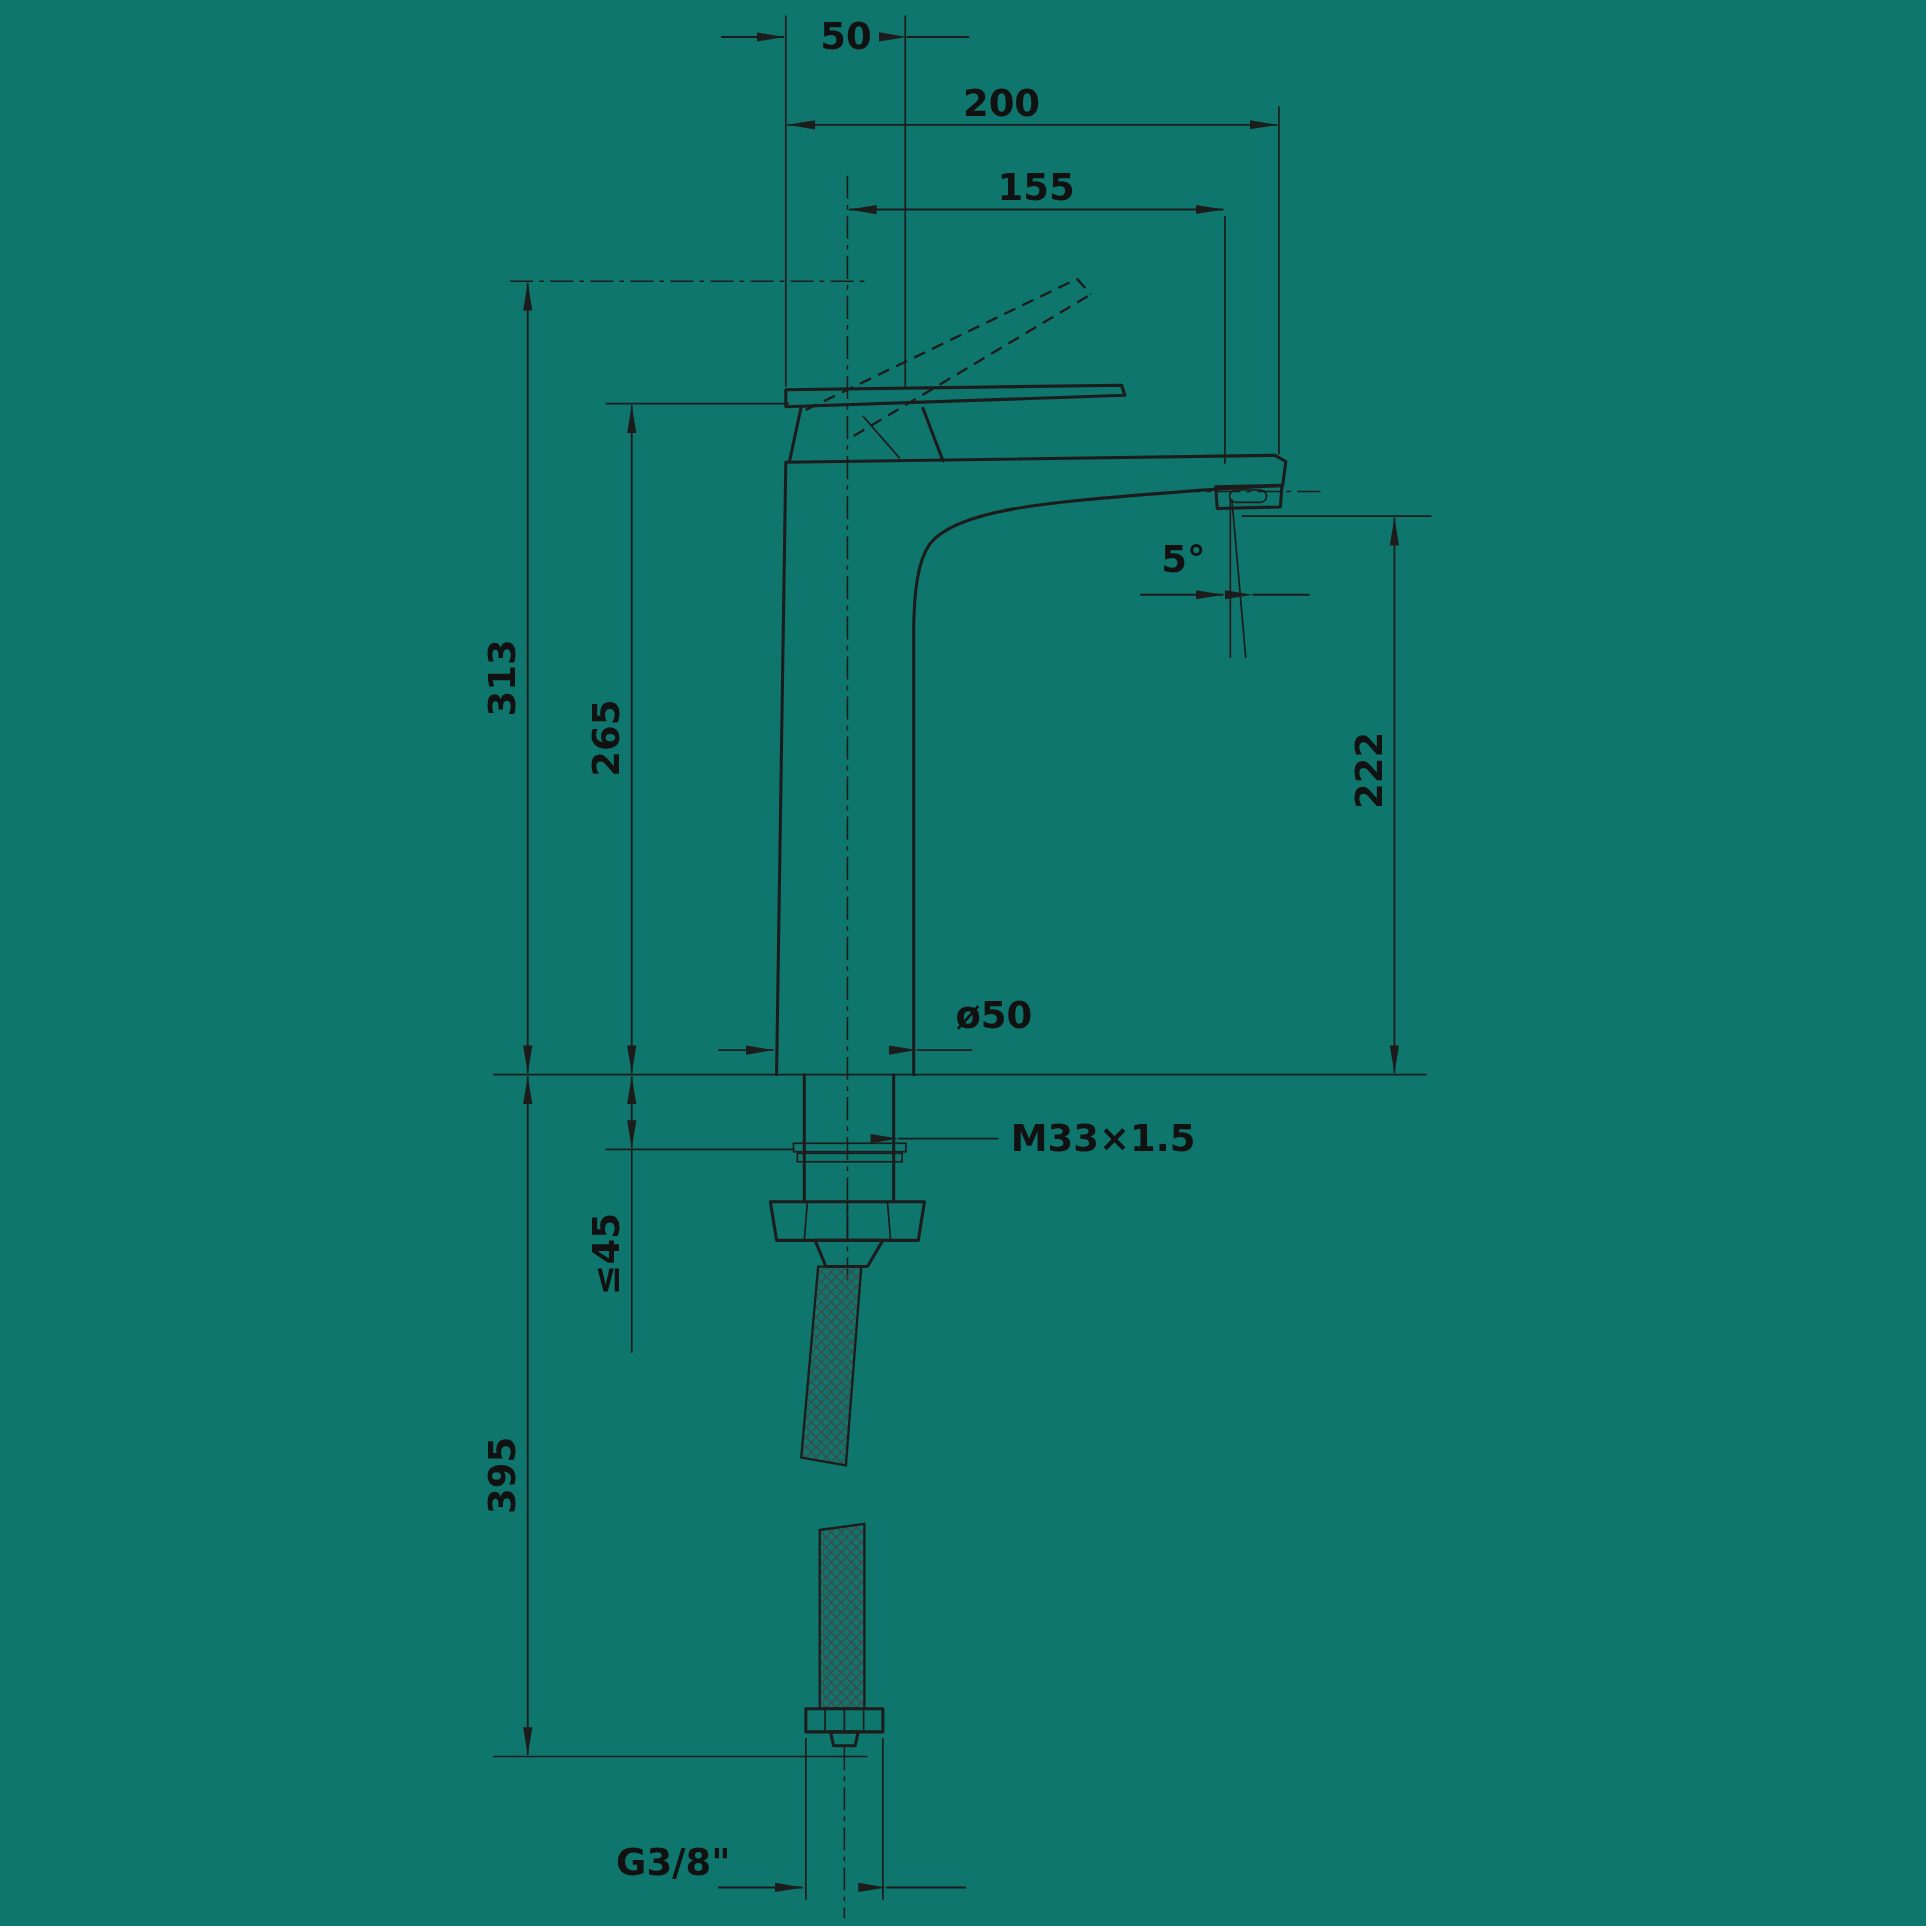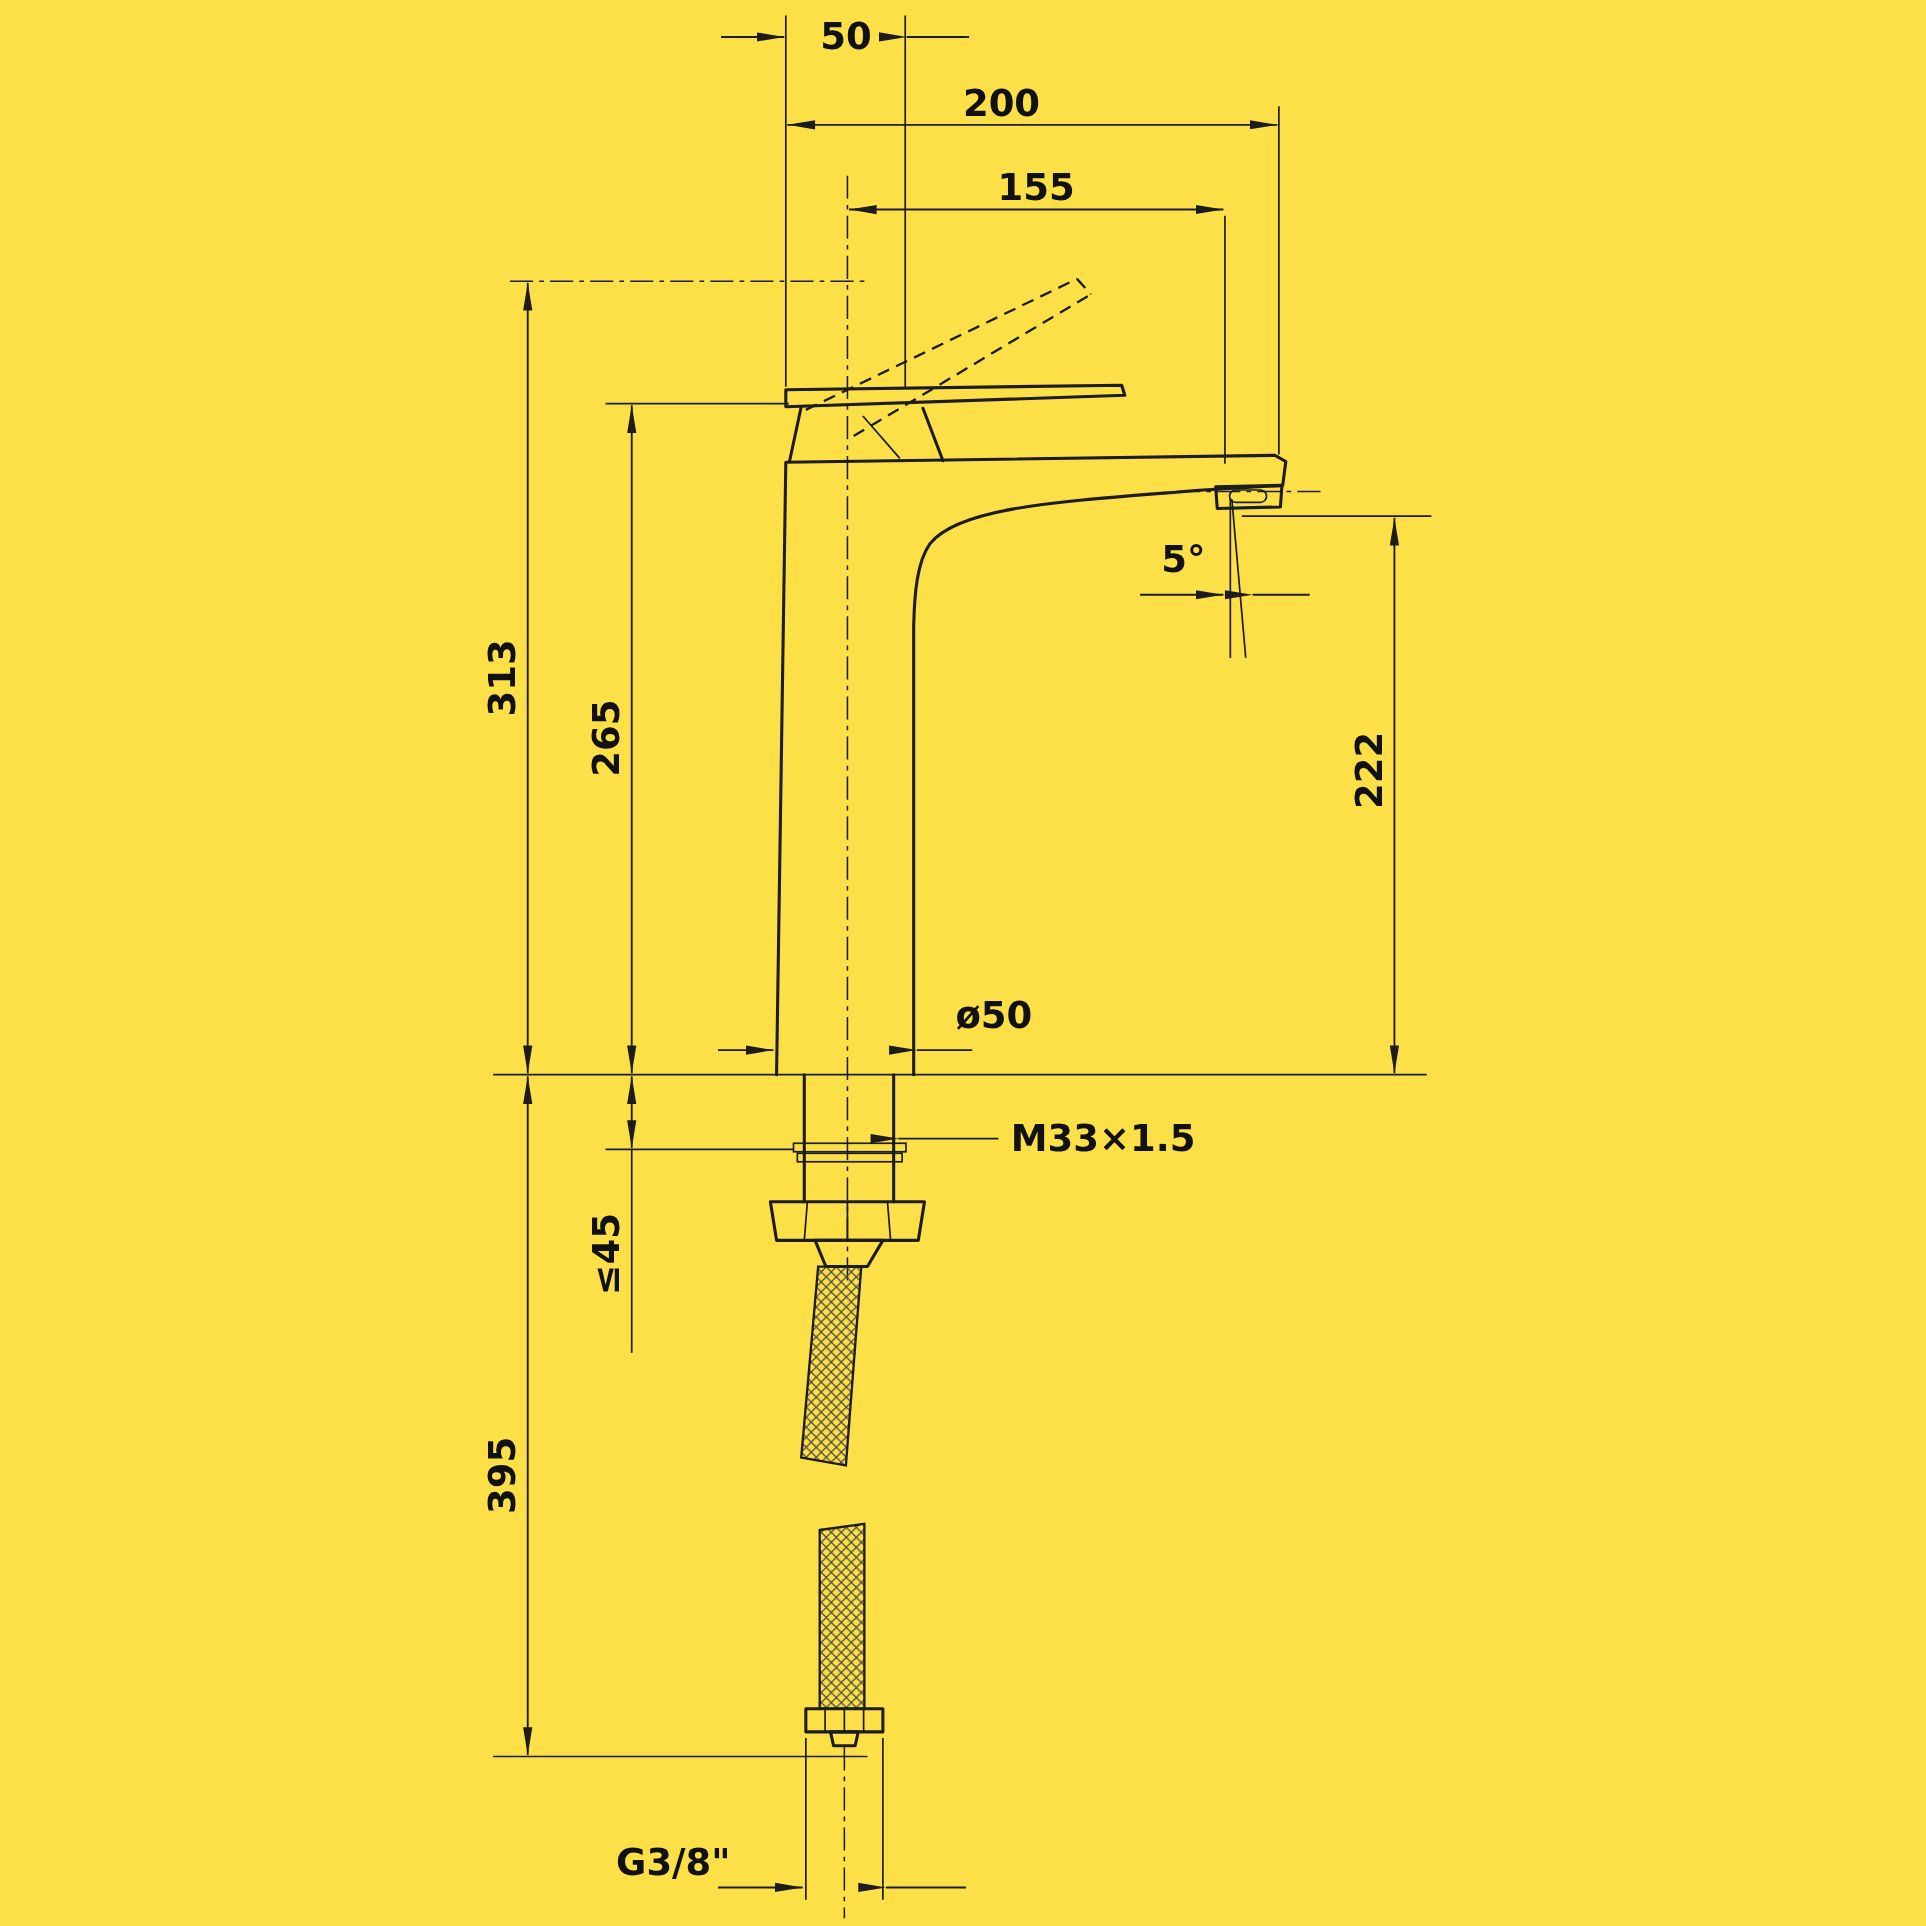--- a/index.html
+++ b/index.html
@@ -1,16 +1,16 @@
 <!DOCTYPE html>
 <html style="font-size:12.3px"><head>
 <meta charset="utf-8">
 <style>
   html,body{margin:0;padding:0;background:#ffffff;}
-  .canvas{position:relative;width:1926px;height:1926px;background:#fde047;text-decoration:underline;}
+  .canvas{position:relative;width:1926px;height:1926px;background:#0f766e;text-decoration:underline;}
   svg{display:block;}
   text{font-family:"DejaVu Sans","Liberation Sans",sans-serif;font-weight:bold;font-size:48px;fill:#111;}
   .lbl{text-anchor:middle;}
   .lbl-start{text-anchor:start;}
   .obj{stroke:#1c1c1c;stroke-width:4;fill:none;stroke-linejoin:round;stroke-linecap:round;}
   .thin{stroke:#1c1c1c;stroke-width:2.2;fill:none;}
   .dim{stroke:#1c1c1c;stroke-width:2.4;fill:none;}
   .cl{stroke:#1c1c1c;stroke-width:2;fill:none;stroke-dasharray:30 8 6 8;}
   .dash{stroke:#1c1c1c;stroke-width:3;fill:none;stroke-dasharray:16 10;}
   .braid{fill:url(#braid);stroke:#1c1c1c;stroke-width:3;}

